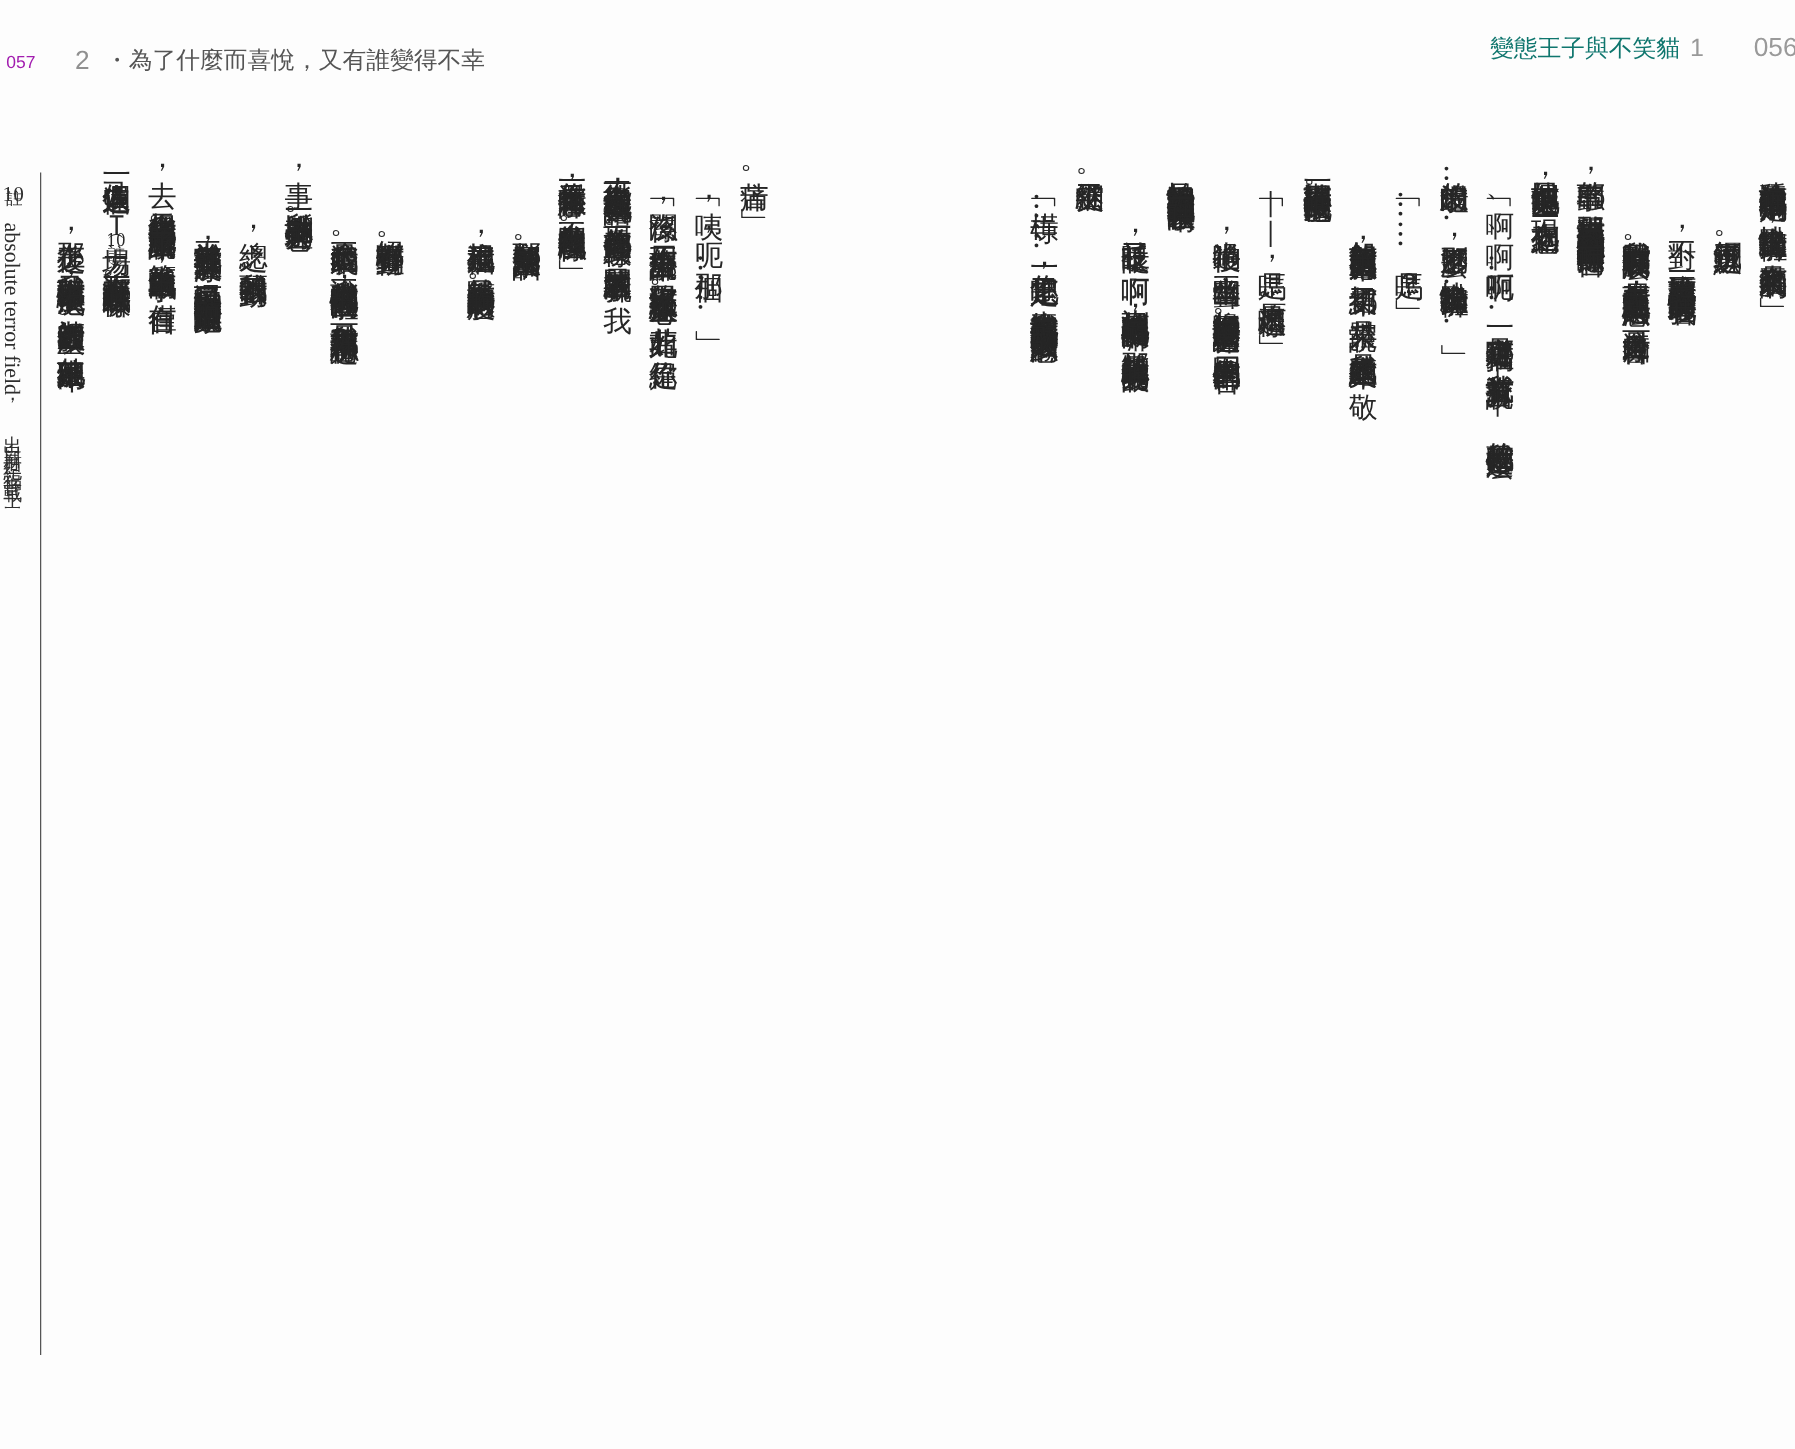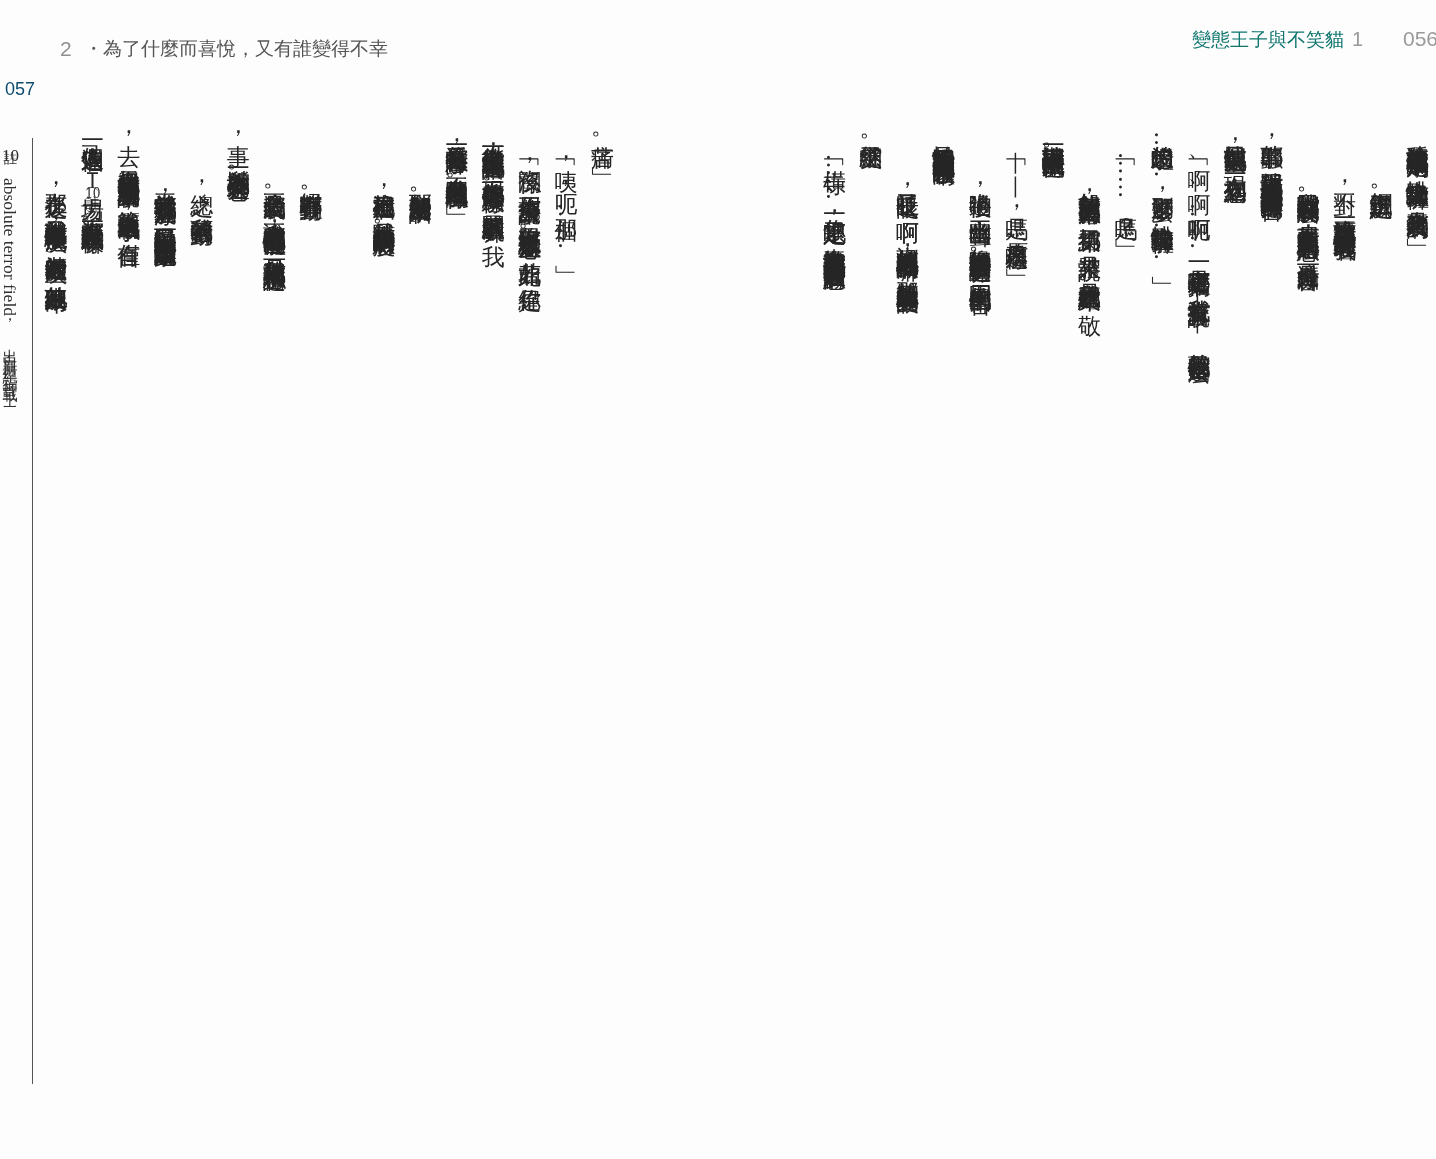--- a/index.html
+++ b/index.html
@@ -5,21 +5,21 @@
     html, body { margin: 0; padding: 0; }
     body {
       width: 1436px; height: 1159px;
       position: relative; overflow: hidden;
       background: #fdfdfd;
     }
     .hdr {
       position: absolute; white-space: nowrap; line-height: 22px;
       font-family: "DejaVu Sans", sans-serif;
     }
-    #lh-pn { left: 5px; top: 38px; font-family: "Liberation Sans", sans-serif; font-size: 18px; color: #0c4a6e; margin-top: 40px; }
+    #lh-pn { left: 5px; top: 38px; font-family: "Liberation Sans", sans-serif; font-size: 14px; color: #a21caf; }
     #lh-chnum { left: 60px; top: 38px; font-family: "Liberation Sans", sans-serif; font-size: 21px; color: #909090; }
     #lh-title { left: 84px; top: 37px; font-size: 19px; color: #555; }
     #rh-title { left: 1192px; top: 28px; font-size: 19px; color: #0f766e; }
     #rh-vol { left: 1352px; top: 28px; font-family: "Liberation Sans", sans-serif; font-size: 20px; color: #999; }
     #rh-pn { left: 1403px; top: 28px; font-family: "Liberation Sans", sans-serif; font-size: 21px; color: #9a9a9a; }
 
     .page {
       position: absolute; top: 127px; height: 960px;
       writing-mode: vertical-rl;
     }

